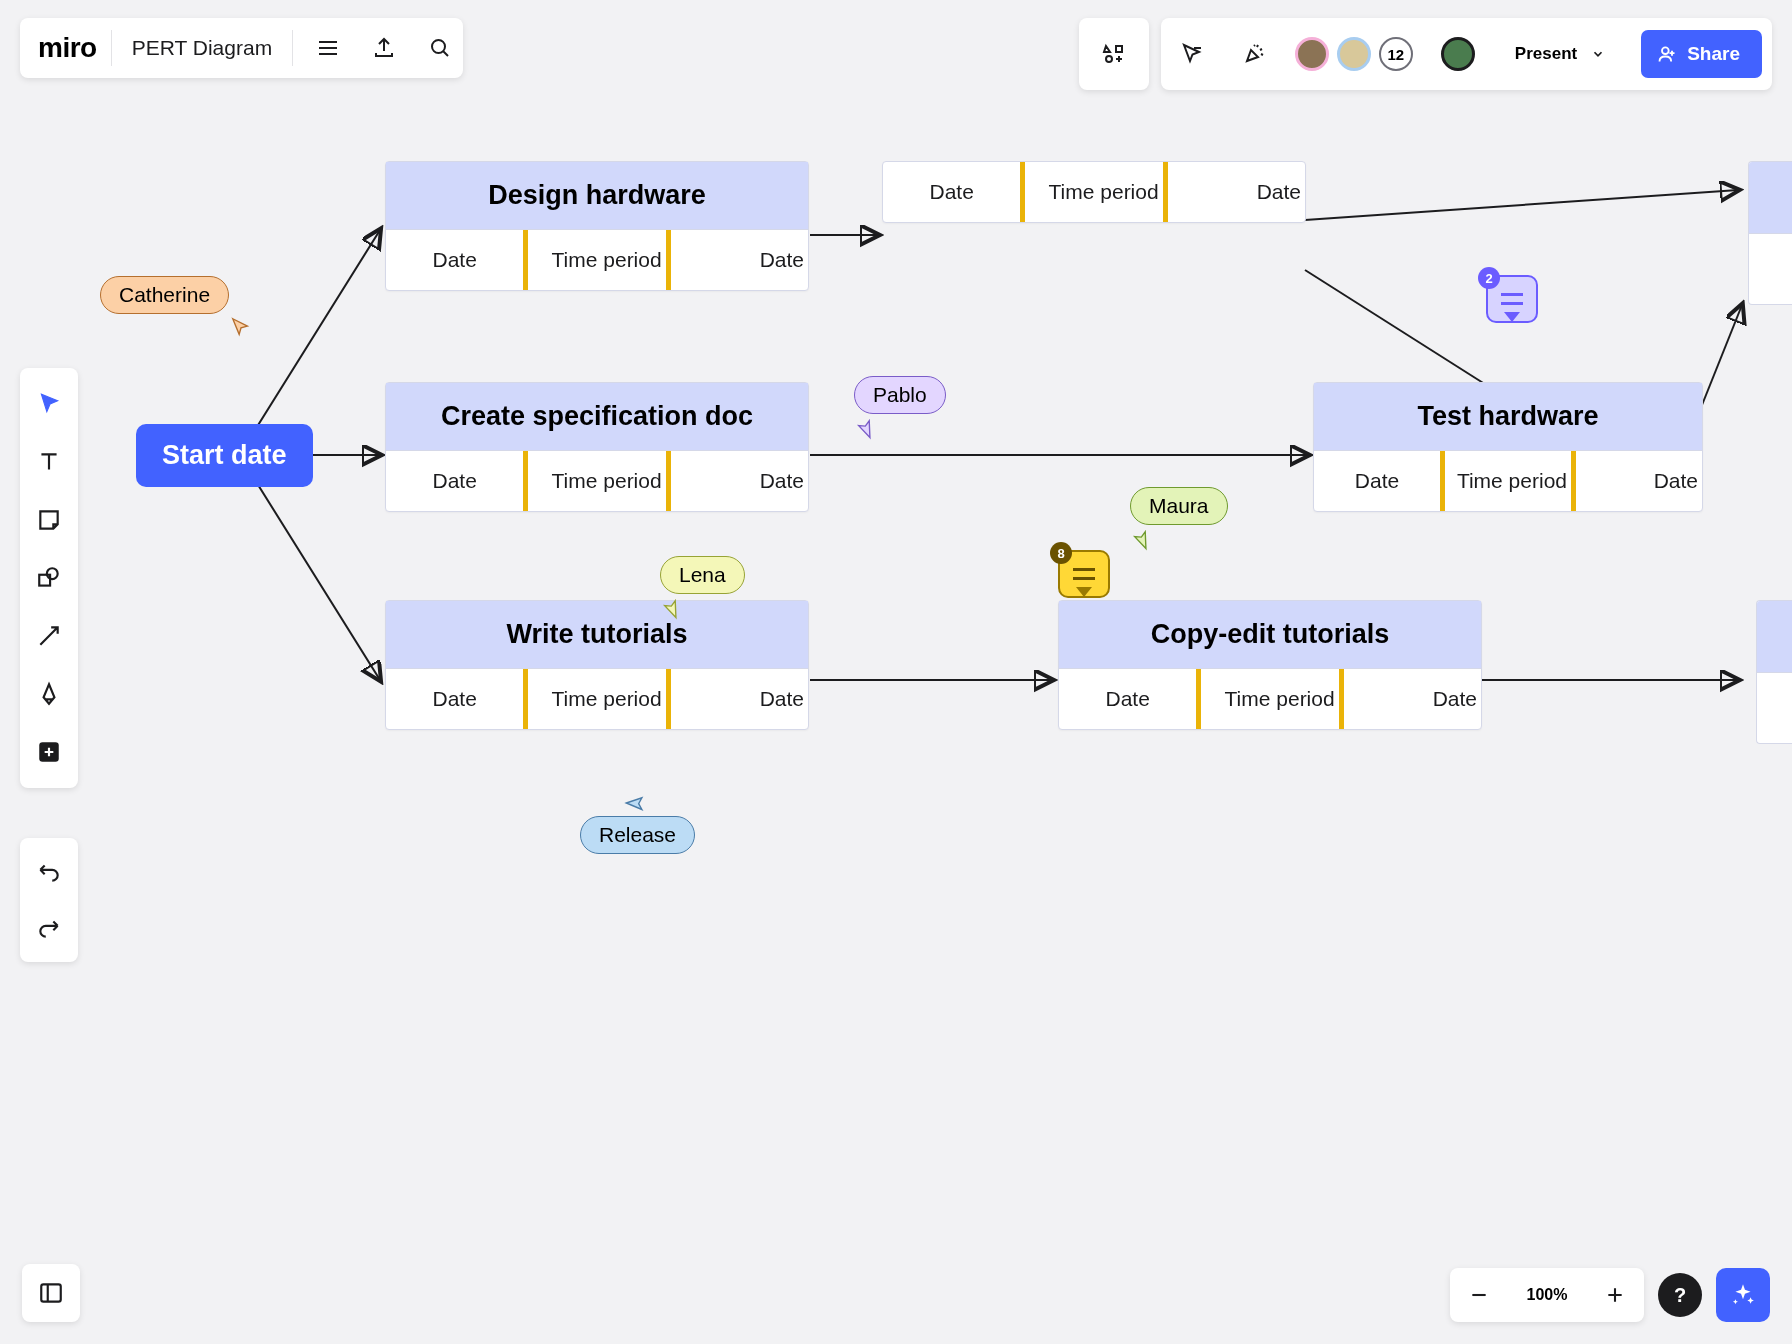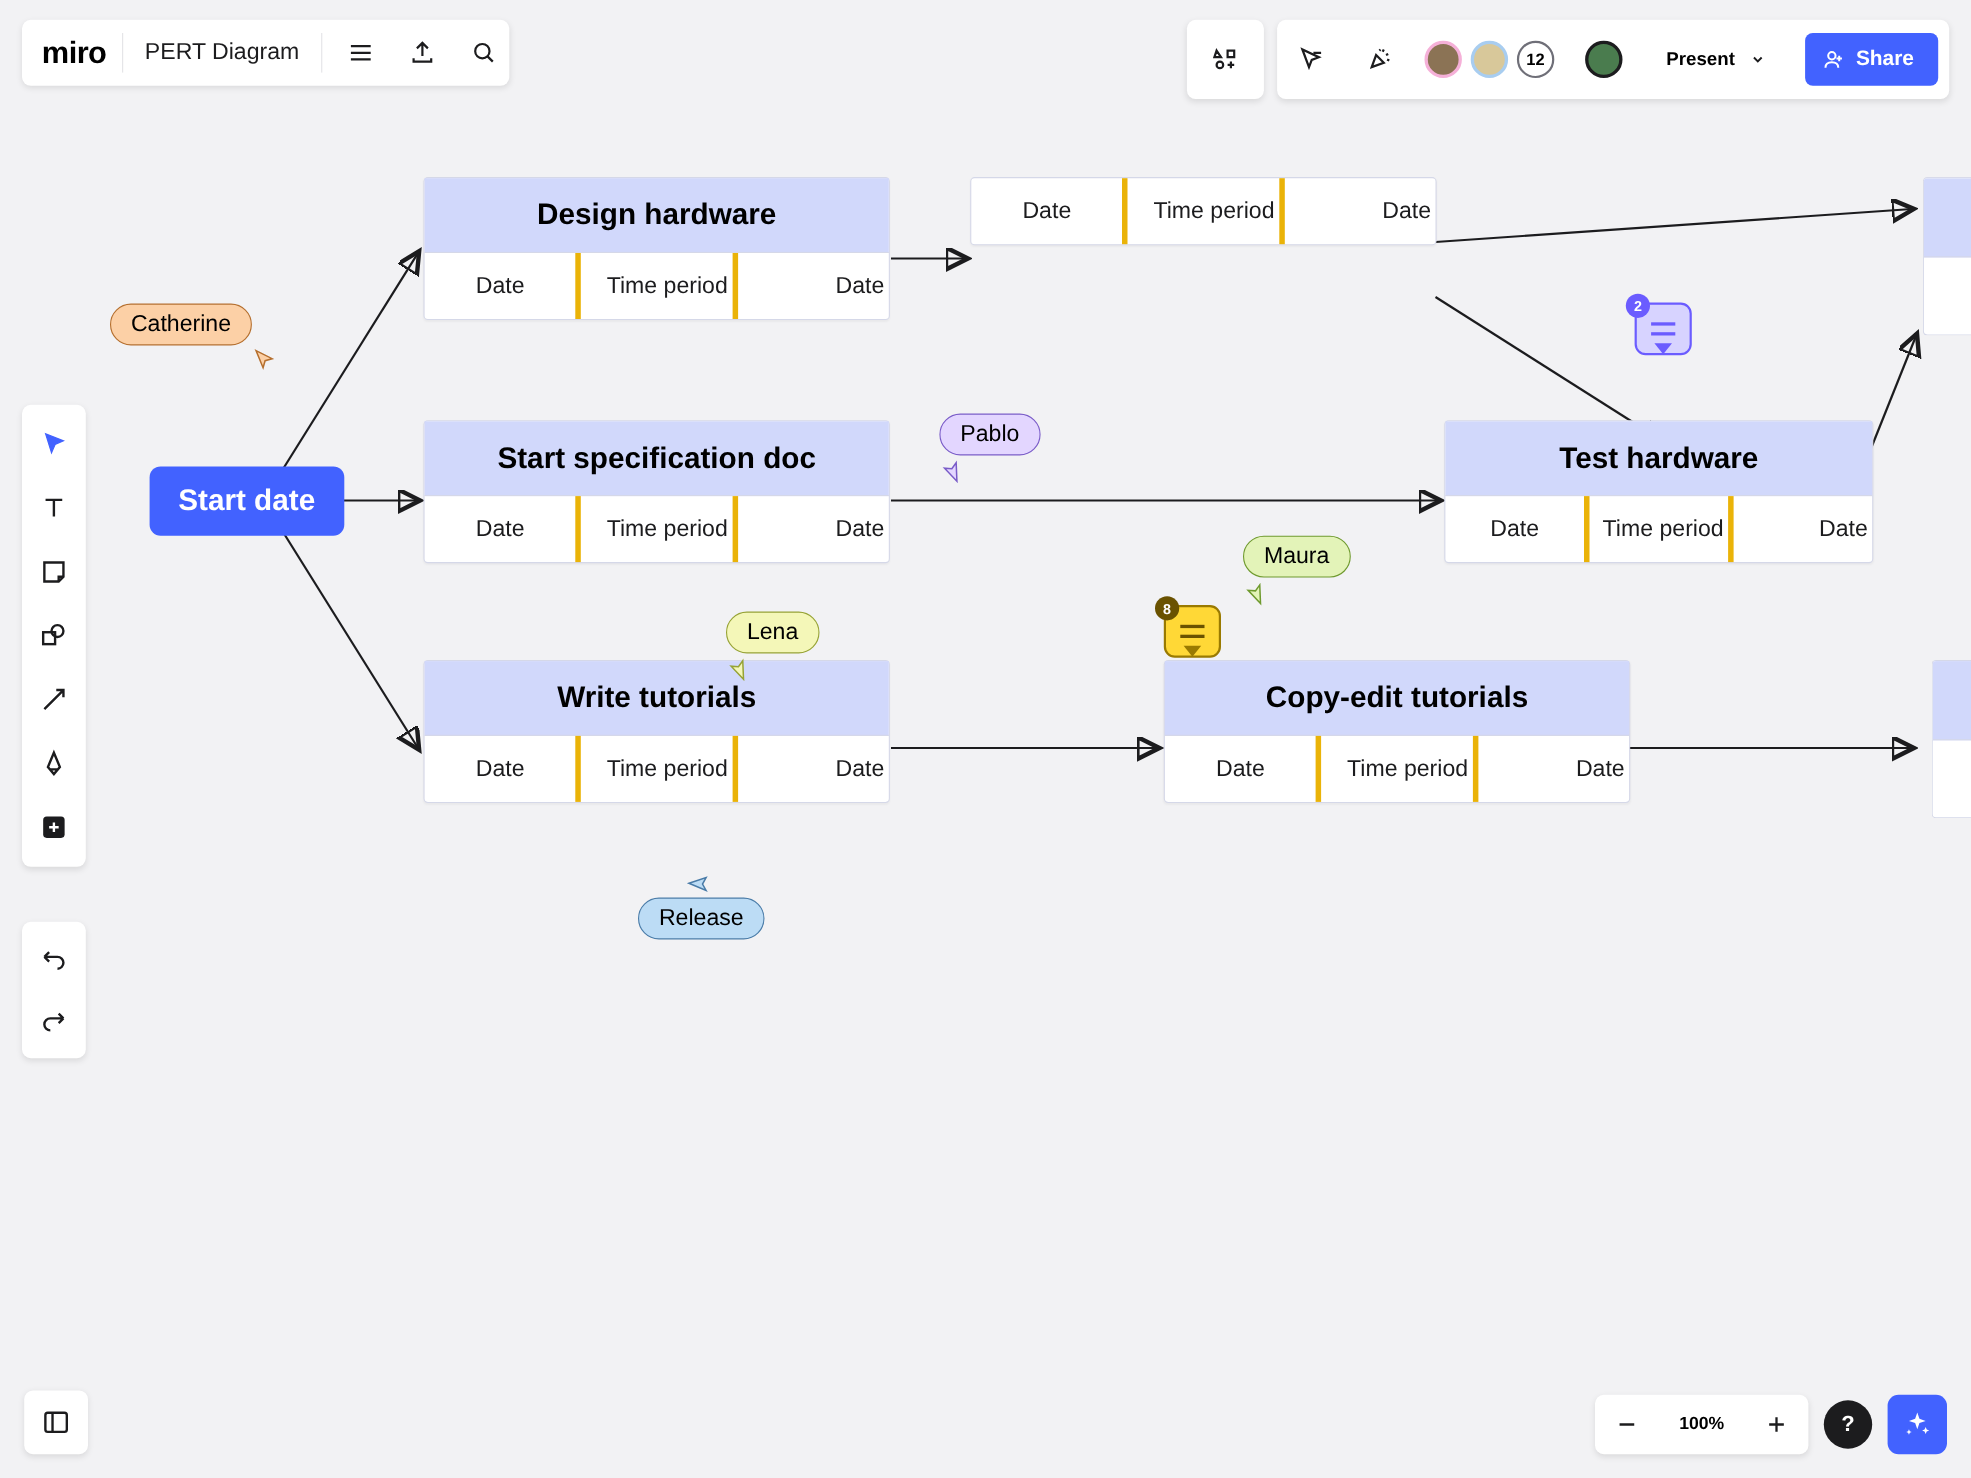--- a/index.html
+++ b/index.html
@@ -395,21 +395,21 @@
 
   <div class="task" style="left:882px; top:161px;">
     <div class="task-row">
       <div class="task-cell">Date</div>
       <div class="task-cell">Time period</div>
       <div class="task-cell">Date</div>
     </div>
   </div>
 
   <div class="task" style="left:385px; top:382px;">
-    <div class="task-head">Start specification doc</div>
+    <div class="task-head">Create specification doc</div>
     <div class="task-row">
       <div class="task-cell">Date</div>
       <div class="task-cell">Time period</div>
       <div class="task-cell">Date</div>
     </div>
   </div>
 
   <div class="task wide" style="left:1313px; top:382px;">
     <div class="task-head">Test hardware</div>
     <div class="task-row">

